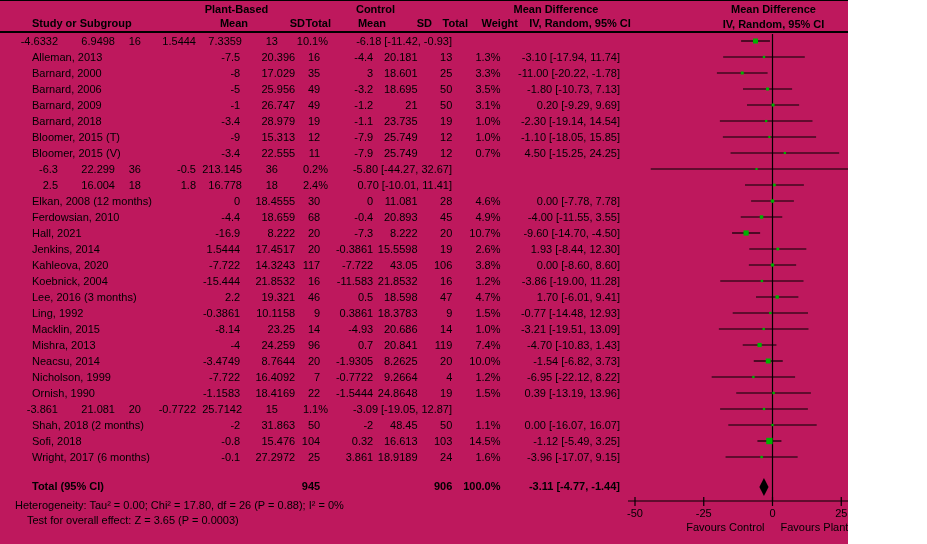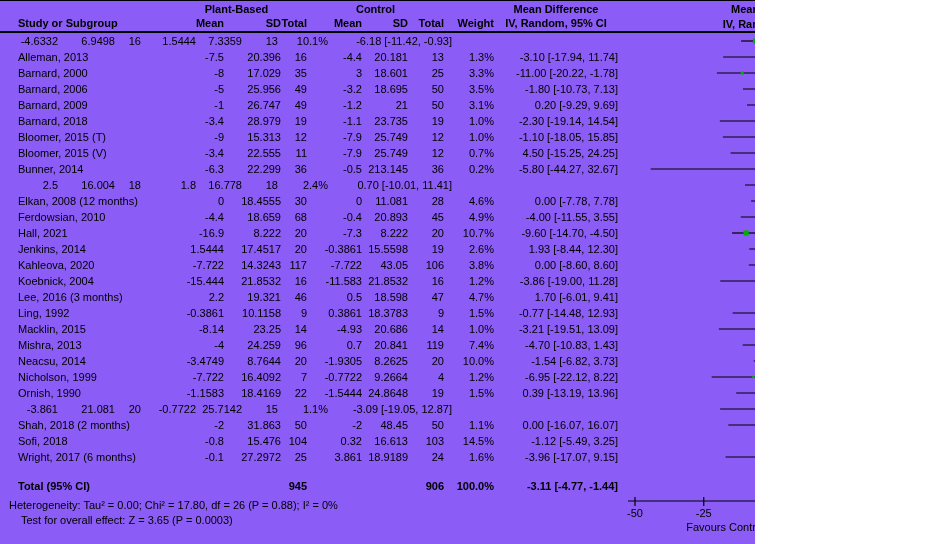--- a/index.html
+++ b/index.html
@@ -1,34 +1,34 @@
 <!DOCTYPE html>
 <html><head>
 <meta charset="utf-8">
 <style>
   html,body{margin:0;padding:0;background:#fff;}
-  #fig{position:relative;width:755px;height:544px;background:#8b5cf6;
+  #fig{position:relative;width:848px;height:544px;background:#be185d;
        font-family:"Liberation Sans",sans-serif;font-size:11px;color:#000;overflow:hidden;}
   .hline{position:absolute;left:0;width:927px;background:#000;}
   #topline{top:0;height:1px;}
   #hdrline{top:31px;height:2px;}
   .hdr{position:absolute;left:0;display:flex;font-weight:bold;white-space:nowrap;height:15px;line-height:15px;}
   #hdr1{top:2px;} #hdr2{top:16px;}
   .cell{display:flex;justify-content:flex-end;white-space:nowrap;overflow:visible;}
   .cc{justify-content:center;}
   .cl{justify-content:flex-start;}
-  .c-study{width:166px;padding-left:18px;box-sizing:border-box;}
+  .c-study{width:166px;padding-left:8px;box-sizing:border-box;margin-left:24px;}
   .c-pm{width:58px;} .c-psd{width:57px;} .c-pt{width:26px;}
   .c-cm{width:55px;} .c-csd{width:46px;} .c-ct{width:36px;}
   .c-w{width:50px;}  .c-md{width:124px;}
   .sp166{width:166px;} .sp141{width:141px;} .sp137{width:137px;} .sp50{width:50px;}
   #rows{position:absolute;top:33px;left:0;width:620px;}
   .row{display:flex;height:16px;line-height:16px;}
   #totalrow{position:absolute;top:478px;left:0;width:620px;display:flex;height:16px;line-height:16px;font-weight:bold;}
-  .footer{position:absolute;left:9px;white-space:nowrap;line-height:14px;text-align:center;}
+  .footer{position:absolute;left:15px;white-space:nowrap;line-height:14px;text-align:center;}
   #f1{top:498px;} #f2{top:513px;margin-left:12px;}
   #plothdr{position:absolute;left:620px;top:2px;width:307px;text-align:center;font-weight:bold;line-height:15px;}
   #plot{position:absolute;left:620px;top:0;width:307px;height:544px;}
   #plot text{font-family:"Liberation Sans",sans-serif;font-size:11px;fill:#000;}
 </style>
 </head>
 <body>
 
 <div id="fig">
   <div class="hline" id="topline"></div>
@@ -142,21 +142,20 @@
         <span class="cell c-pm">-3.4</span>
         <span class="cell c-psd">22.555</span>
         <span class="cell c-pt">11</span>
         <span class="cell c-cm">-7.9</span>
         <span class="cell c-csd">25.749</span>
         <span class="cell c-ct">12</span>
         <span class="cell c-w">0.7%</span>
         <span class="cell c-md">4.50 [-15.25, 24.25]</span>
       </div>
       <div class="row">
-        <span class="cell c-study cl">Bunner, 2014</span>
         <span class="cell c-pm">-6.3</span>
         <span class="cell c-psd">22.299</span>
         <span class="cell c-pt">36</span>
         <span class="cell c-cm">-0.5</span>
         <span class="cell c-csd">213.145</span>
         <span class="cell c-ct">36</span>
         <span class="cell c-w">0.2%</span>
         <span class="cell c-md">-5.80 [-44.27, 32.67]</span>
       </div>
       <div class="row">

